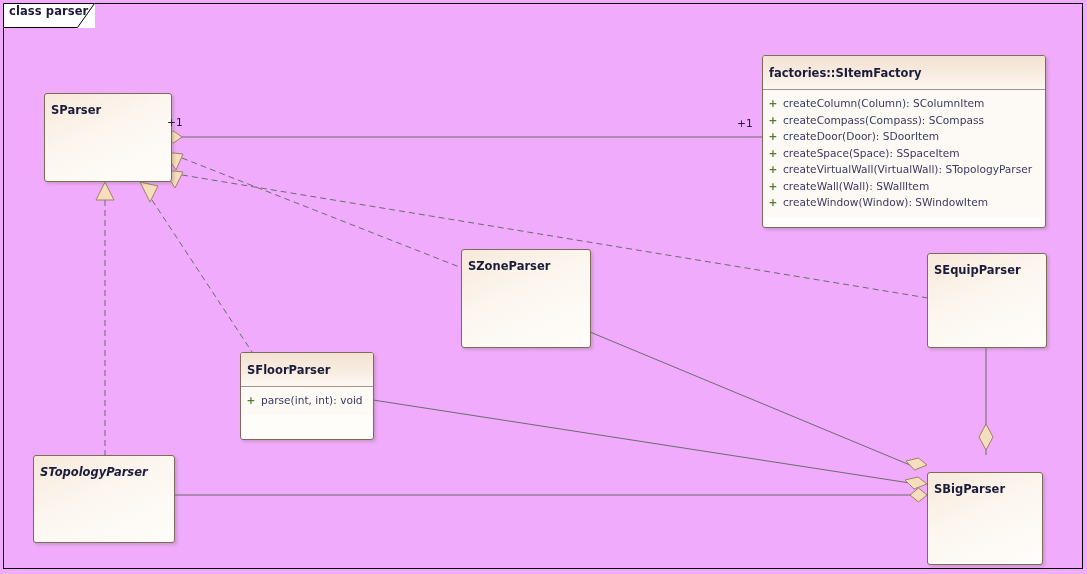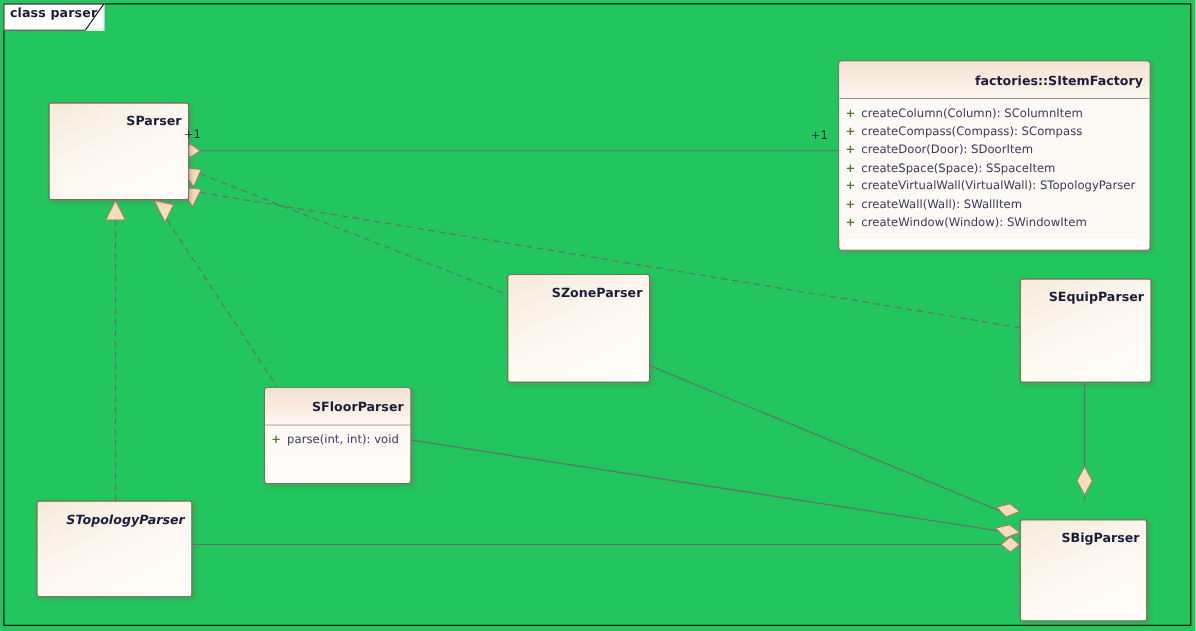--- a/index.html
+++ b/index.html
@@ -9,21 +9,21 @@
   }
   body {
     font-family: "DejaVu Sans", sans-serif;
     -webkit-font-smoothing: antialiased;
   }
 
   #canvas {
     position: relative;
     width: 1087px;
     height: 574px;
-    background: #22c55e;
+    background: #f0abfc;
     overflow: hidden;
   }
 
   
   #frame {
     position: absolute;
     left: 3px;
     top: 3px;
     width: 1080px;
     height: 566px;
@@ -79,21 +79,21 @@
     border-radius: 3px;
     background: linear-gradient(155deg, #f7e9da 0%, #fcf6ef 42%, #fffdfa 100%);
     box-shadow: 2px 2px 3px rgba(120, 105, 90, 0.28);
     z-index: 2;
     overflow: hidden;
   }
   .uml-class.compartmented {
     background: #fffdfa;
   }
   .uml-name {
-    text-align: right;
+    text-align: left;
     font-size: 11.5px;
     font-weight: bold;
     color: #1b1b3a;
     padding: 9px 6px 9px 6px;
     white-space: nowrap;
   }
   .compartmented .uml-name {
     background: linear-gradient(180deg, #f3e2d2 0%, #f8ece1 55%, #fdf8f3 100%);
     border-bottom: 1px solid #a79382;
     padding: 10px 6px 9px 6px;

